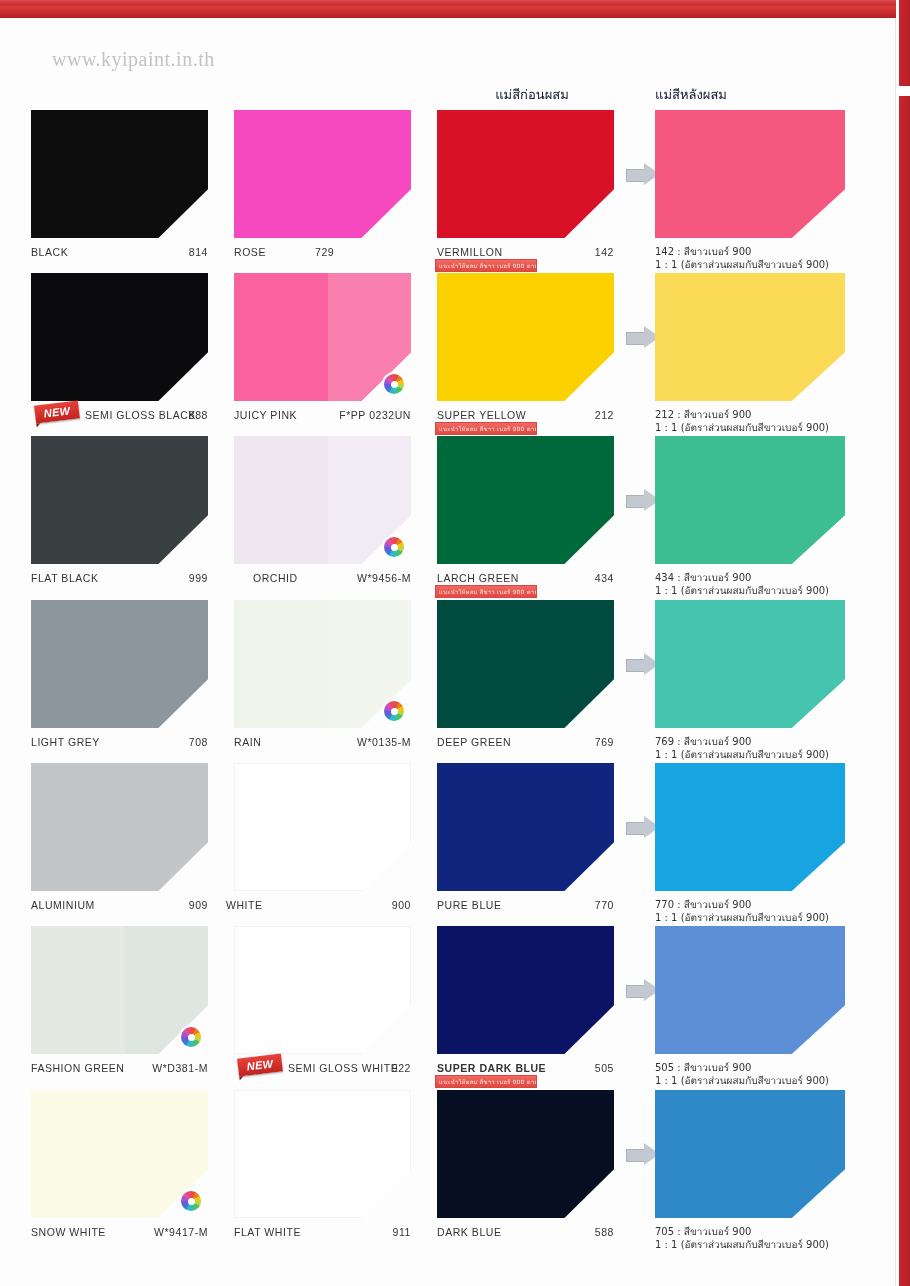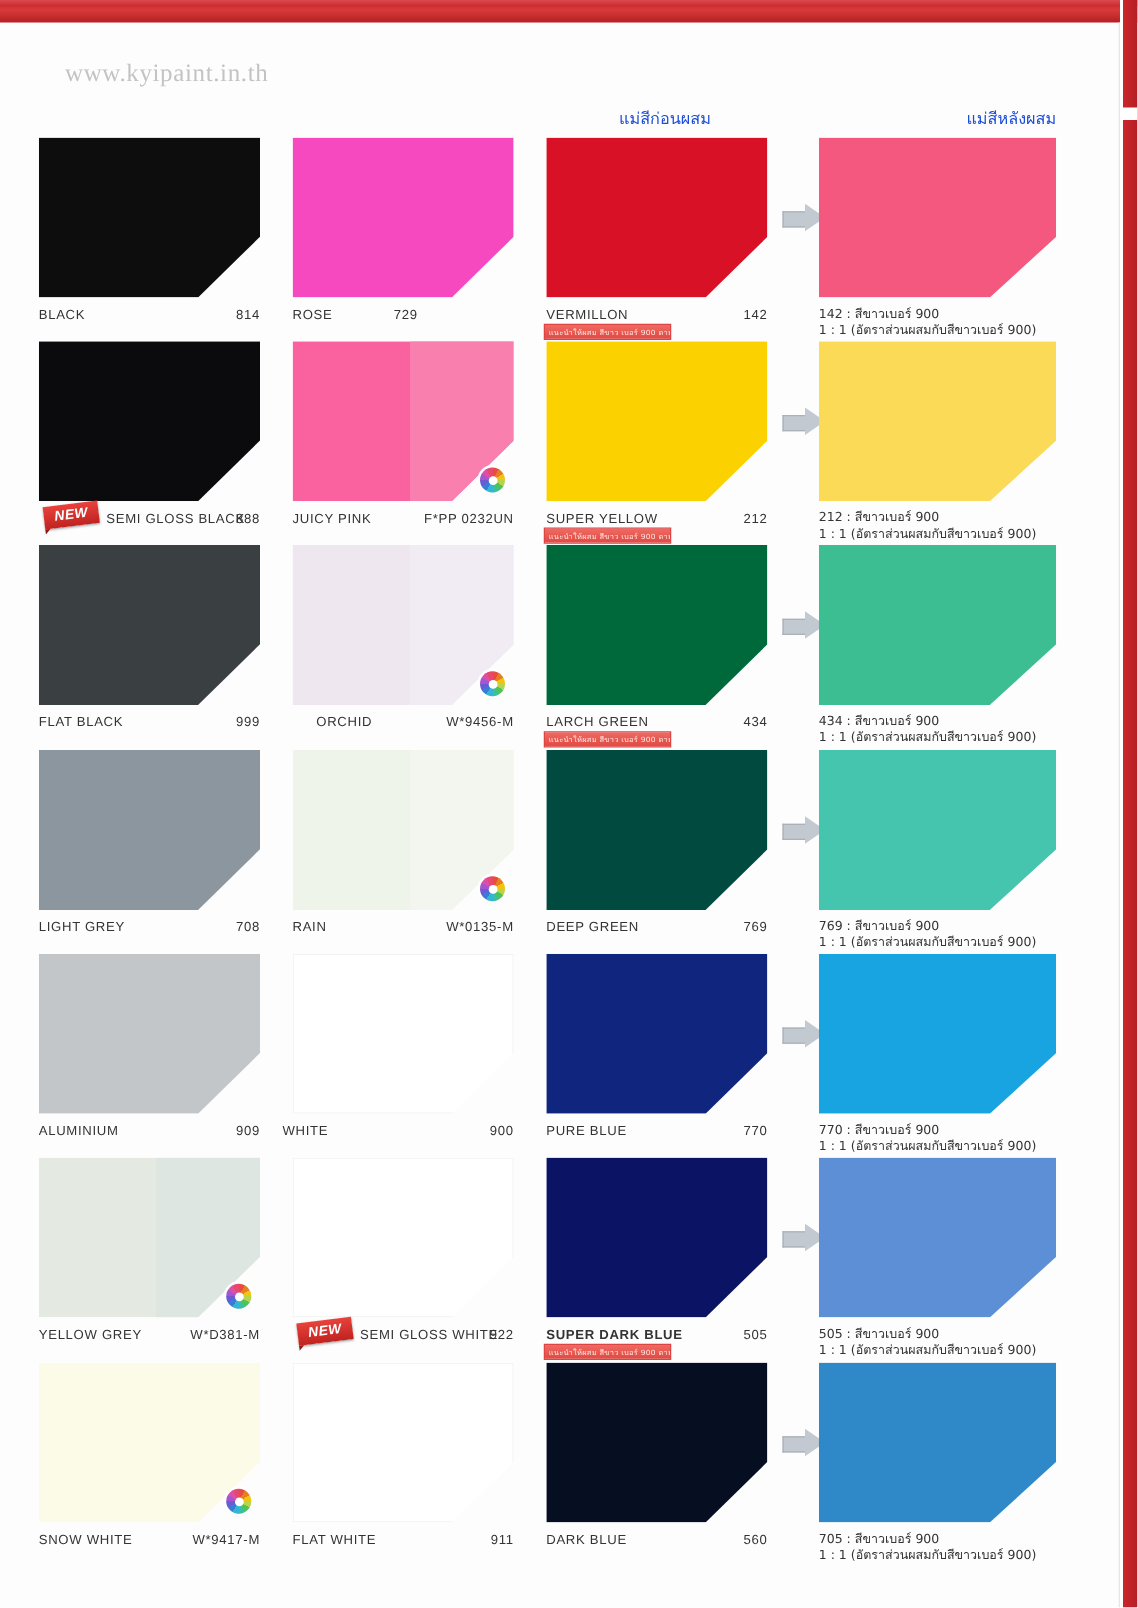--- a/index.html
+++ b/index.html
@@ -25,24 +25,24 @@
   .watermark{position:absolute;left:52px;top:48px;
     font-family:"Liberation Serif","DejaVu Serif",serif;
     font-size:20px;letter-spacing:.5px;color:#b9b9bb;opacity:.85;white-space:nowrap;}
 
   
   .rh-banner{position:absolute;left:437px;top:34px;width:400px;height:44px;
     background:linear-gradient(90deg,#d8322f 0%,#e8413a 18%,#ef5a4e 50%,#e7443c 80%,#cf2a28 100%);
     display:flex;align-items:center;justify-content:center;}
   .rh-banner span{color:#ffffff;font-size:19px;letter-spacing:.4px;
     font-family:"DejaVu Sans","Liberation Sans",sans-serif;}
-  .rh-sub{position:absolute;top:84px;font-size:13px;color:#1d4ed8;
+  .rh-sub{position:absolute;top:84px;font-size:13px;color:#0f172a;
     font-family:"DejaVu Sans","Liberation Sans",sans-serif;}
   .rh-sub.a{left:437px;width:190px;text-align:center;}
-  .rh-sub.b{left:655px;width:190px;text-align:right;}
+  .rh-sub.b{left:655px;width:190px;text-align:left;}
 
   
   .sw{position:absolute;
     clip-path:polygon(0 0,100% 0,100% 62%,72% 100%,0 100%);}
 
   .lbl{position:absolute;font-size:10.5px;letter-spacing:.55px;color:#333;
     white-space:nowrap;}
   .code{position:absolute;font-size:10.5px;letter-spacing:.55px;color:#333;
     white-space:nowrap;}
 
@@ -138,21 +138,21 @@
       <div class="code" style="left: 315px; top: 736px; width: 96px; text-align: right;">W*0135-M</div>
       <div class="sw" style="left: 31px; top: 763px; width: 177px; height: 128px; background: rgb(195, 198, 200);"></div>
       <div class="lbl" style="left: 31px; top: 899px;">ALUMINIUM</div>
       <div class="code" style="left: 112px; top: 899px; width: 96px; text-align: right;">909</div>
       <div class="sw" style="left: 234px; top: 763px; width: 177px; height: 128px; background: rgb(255, 255, 255); box-shadow: rgb(242, 242, 242) 0px 0px 0px 1px inset;"></div>
       <div class="lbl" style="left: 226px; top: 899px;">WHITE</div>
       <div class="code" style="left: 315px; top: 899px; width: 96px; text-align: right;">900</div>
       <div class="sw" style="left: 31px; top: 926px; width: 177px; height: 128px; background: rgb(228, 234, 226);"></div>
       <div class="sw" style="left: 124.81px; top: 926px; width: 83.19px; height: 128px; background: rgb(221, 230, 224); clip-path: polygon(0px 0px, 100% 0px, 100% 62%, 40% 100%, 0px 100%);"></div>
       <div class="wheel" style="left: 181px; top: 1027px;"></div>
-      <div class="lbl" style="left: 31px; top: 1062px;">YELLOW GREY</div>
+      <div class="lbl" style="left: 31px; top: 1062px;">FASHION GREEN</div>
       <div class="code" style="left: 112px; top: 1062px; width: 96px; text-align: right;">W*D381-M</div>
       <div class="sw" style="left: 234px; top: 926px; width: 177px; height: 128px; background: rgb(255, 255, 255); box-shadow: rgb(242, 242, 242) 0px 0px 0px 1px inset;"></div>
       <div class="newbadge" style="left: 238px; top: 1056px;">
         <span>NEW</span>
       </div>
       <div class="lbl" style="left: 288px; top: 1062px;">SEMI GLOSS WHITE</div>
       <div class="code" style="left: 315px; top: 1062px; width: 96px; text-align: right;">922</div>
       <div class="sw" style="left: 31px; top: 1090px; width: 177px; height: 128px; background: rgb(251, 251, 232);"></div>
       <div class="wheel" style="left: 181px; top: 1191px;"></div>
       <div class="lbl" style="left: 31px; top: 1226px;">SNOW WHITE</div>
@@ -246,20 +246,20 @@
         <span class="l2">505 : สีขาวเบอร์ 900</span>
         <span class="l2">1 : 1 (อัตราส่วนผสมกับสีขาวเบอร์ 900)</span>
       </div>
       <div class="sw" style="left: 437px; top: 1090px; width: 177px; height: 128px; background: rgb(6, 14, 34);"></div>
       <div class="arrow" style="left: 626px; top: 1143px;">
         <div class="shaft"></div>
         <div class="head"></div>
       </div>
       <div class="sw" style="left: 655px; top: 1090px; width: 190px; height: 128px; background: rgb(47, 137, 200);"></div>
       <div class="lbl" style="left: 437px; top: 1226px;">DARK BLUE</div>
-      <div class="code" style="left: 554px; top: 1226px; width: 60px; text-align: right;">560</div>
+      <div class="code" style="left: 554px; top: 1226px; width: 60px; text-align: right;">588</div>
       <div class="mix" style="left: 655px; top: 1225px;">
         <span class="l2">705 : สีขาวเบอร์ 900</span>
         <span class="l2">1 : 1 (อัตราส่วนผสมกับสีขาวเบอร์ 900)</span>
       </div>
     </div>
 
 </div>
 
 </body></html>

